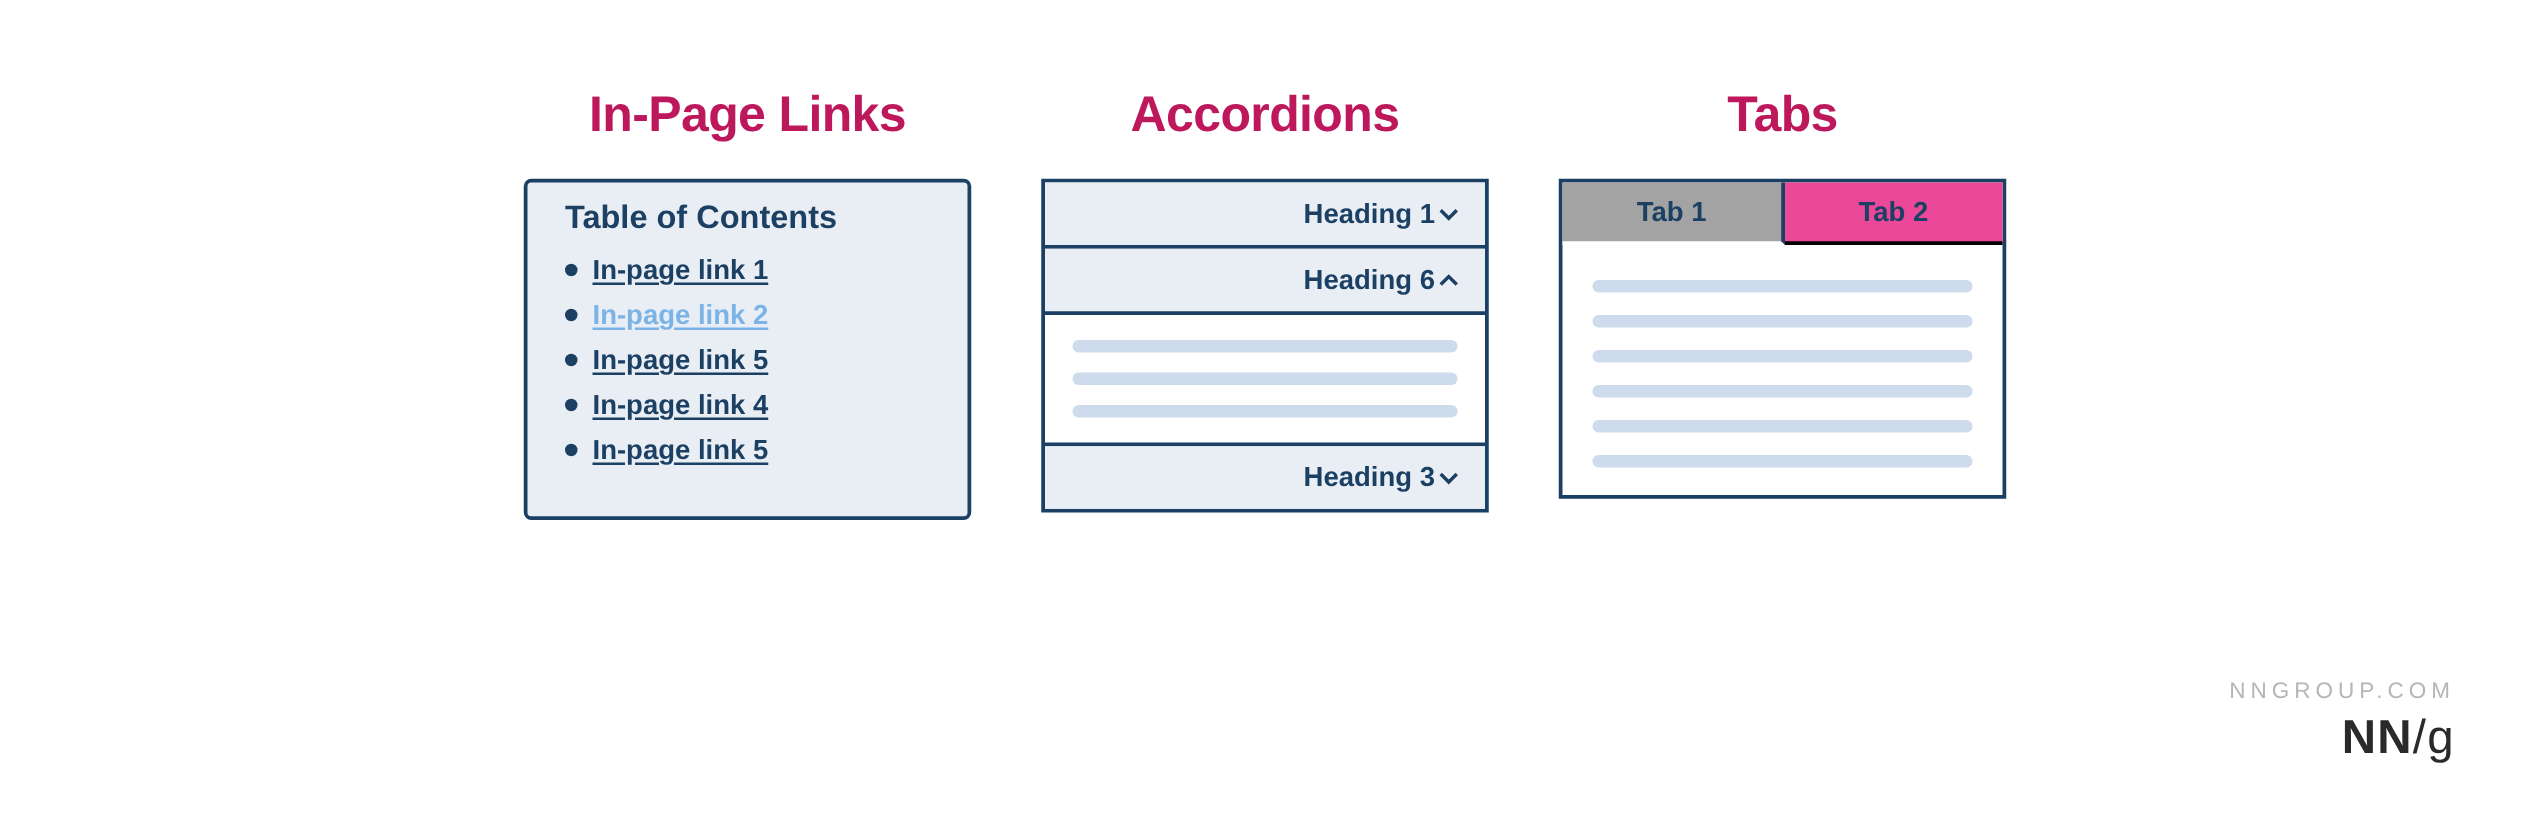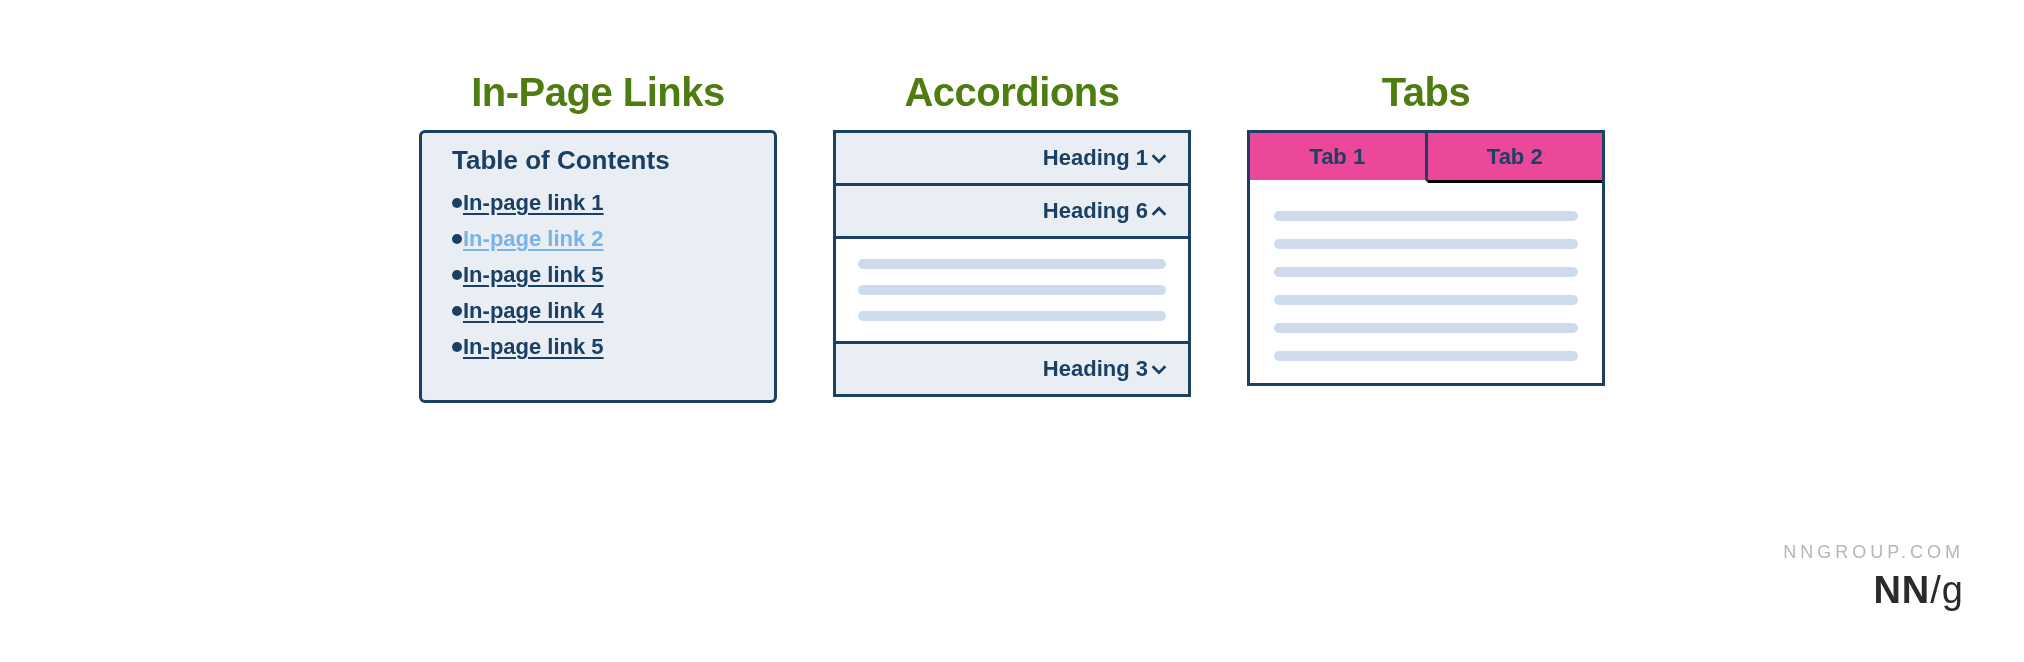--- a/index.html
+++ b/index.html
@@ -18,22 +18,22 @@
   }
   .panel-section {
     display: flex;
     flex-direction: column;
     align-items: center;
     width: 358px;
   }
   .panel-title {
     font-size: 40px;
     font-weight: 700;
-    color: #4d7c0f;
-    margin-bottom: 15px;
+    color: #be185d;
+    margin-bottom: 28px;
     letter-spacing: -0.5px;
   }
   
   .toc-box {
     width: 358px;
     border: 3px solid #1b4063;
     border-radius: 6px;
     background: #e9eef5;
     padding: 12px 30px 30px 30px;
   }
@@ -42,21 +42,21 @@
     font-weight: 700;
     color: #1b4063;
     margin-bottom: 14px;
   }
   .toc-list {
     list-style: none;
   }
   .toc-item {
     display: flex;
     align-items: center;
-    gap: 1px;
+    gap: 12px;
     margin-bottom: 10px;
   }
   .bullet {
     width: 10px;
     height: 10px;
     border-radius: 50%;
     background: #1b4063;
     flex-shrink: 0;
   }
   .toc-link {
@@ -125,21 +125,21 @@
     justify-content: center;
     font-size: 22px;
     font-weight: 700;
     color: #1b4063;
     background: #ec4899;
     border-bottom: 3px solid #000000;
     border-right: 3px solid #1b4063;
   }
   .tab:last-child { border-right: none; }
   .tab.active {
-    background: #ec4899;
+    background: #a3a3a3;
     border-bottom: 3px solid #ffffff;
   }
   .tab-content {
     padding: 28px 24px 22px 24px;
   }
   .tab-line {
     height: 10px;
     background: #cddbec;
     border-radius: 5px;
     margin-bottom: 18px;

